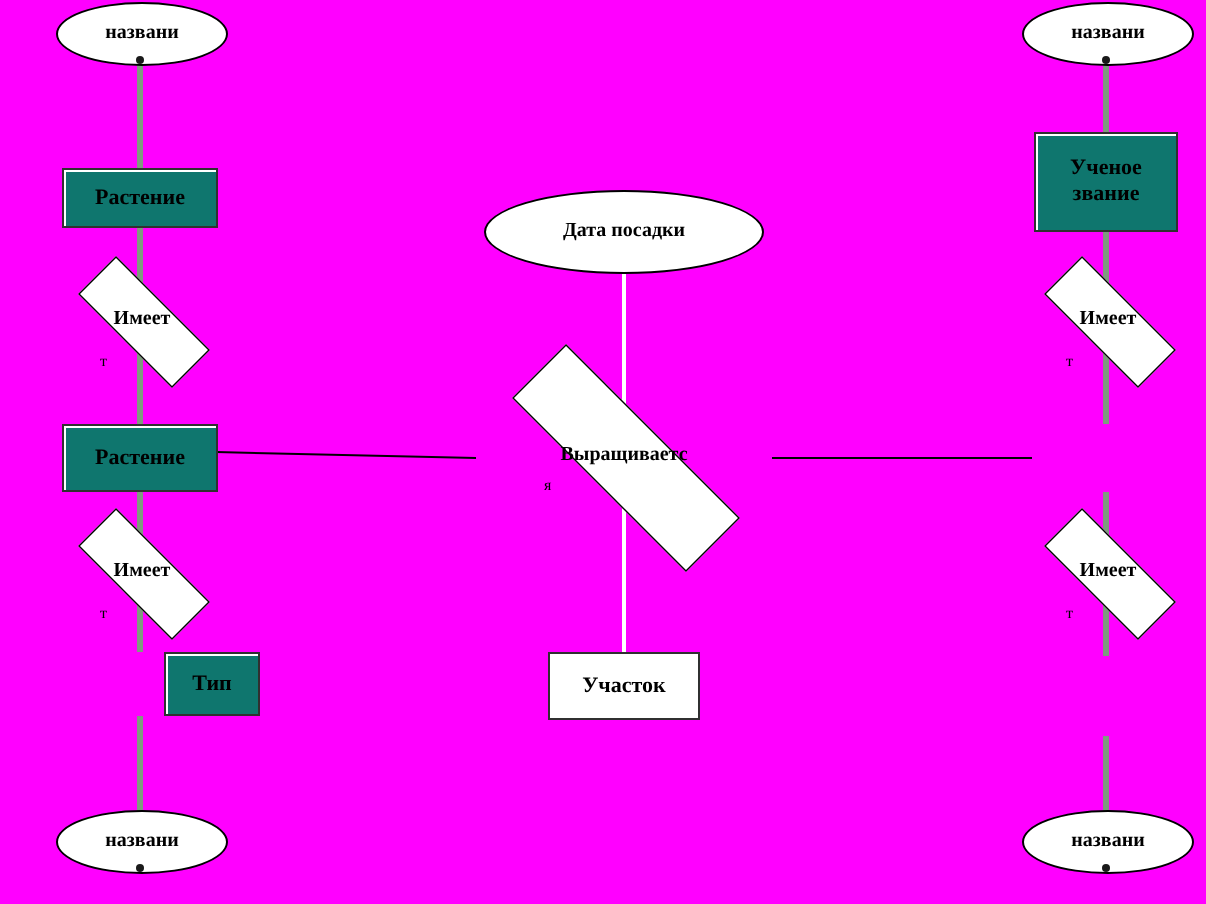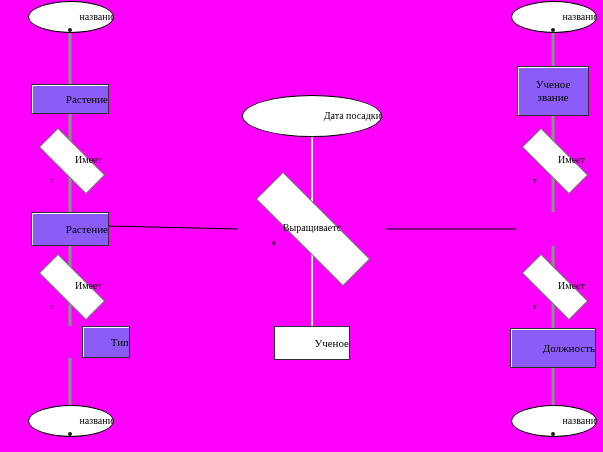--- a/index.html
+++ b/index.html
@@ -20,28 +20,29 @@
     left: 0; top: 0;
     width: 603px;
     height: 452px;
     pointer-events: none;
   }
   .node {
     position: absolute;
     box-sizing: border-box;
     display: flex;
     align-items: center;
-    justify-content: flex-end;
+    justify-content: center;
     text-align: center;
     color: #000000;
     line-height: 1.15;
     z-index: 3;
+    font-weight: bold;
   }
   .entity {
-    background: #8b5cf6;
+    background: #0f766e;
     border: 1px solid #303030;
     box-shadow: 1px 1px 0 #ffffff inset;
     font-size: 11px;
   }
   .entity.plain {
     background: #ffffff;
   }
   .attr {
     background: #ffffff;
     border: 1px solid #000000;
@@ -157,21 +158,21 @@
     <span>Дата посадки</span>
   </div>
 
   <div class="node rel" style="left:226px; top:202px; width:172px; height:52px;">
     <div class="diamond"></div>
     <div class="reltext">Выращиваетс</div>
   </div>
   <div style="position:absolute; left:272px; top:238px; font-size:8px; color:#000; z-index:4;">я</div>
 
   <div class="node entity plain" style="left:274px; top:326px; width:76px; height:34px;">
-    <span>Ученое</span>
+    <span>Участок</span>
   </div>
 
   <div class="node attr" style="left:511px; top:1px; width:86px; height:32px;">
     <span>названи</span>
   </div>
   <div class="dot" style="left:551px; top:28px;"></div>
 
   <div class="node entity" style="left:517px; top:66px; width:72px; height:50px; padding:0 6px;">
     <span>Ученое звание</span>
   </div>
@@ -182,22 +183,19 @@
   </div>
   <div style="position:absolute; left:533px; top:176px; font-size:8px; color:#000; z-index:4;">т</div>
 
 
   <div class="node rel small" style="left:508px; top:268px; width:92px; height:36px;">
     <div class="diamond"></div>
     <div class="reltext">Имеет</div>
   </div>
   <div style="position:absolute; left:533px; top:302px; font-size:8px; color:#000; z-index:4;">т</div>
 
-  <div class="node entity" style="left:510px; top:328px; width:86px; height:40px;">
-    <span>Должность</span>
-  </div>
 
   <div class="node attr" style="left:511px; top:405px; width:86px; height:32px;">
     <span>названи</span>
   </div>
   <div class="dot" style="left:551px; top:432px;"></div>
 
 </div>
 
 </body></html>

